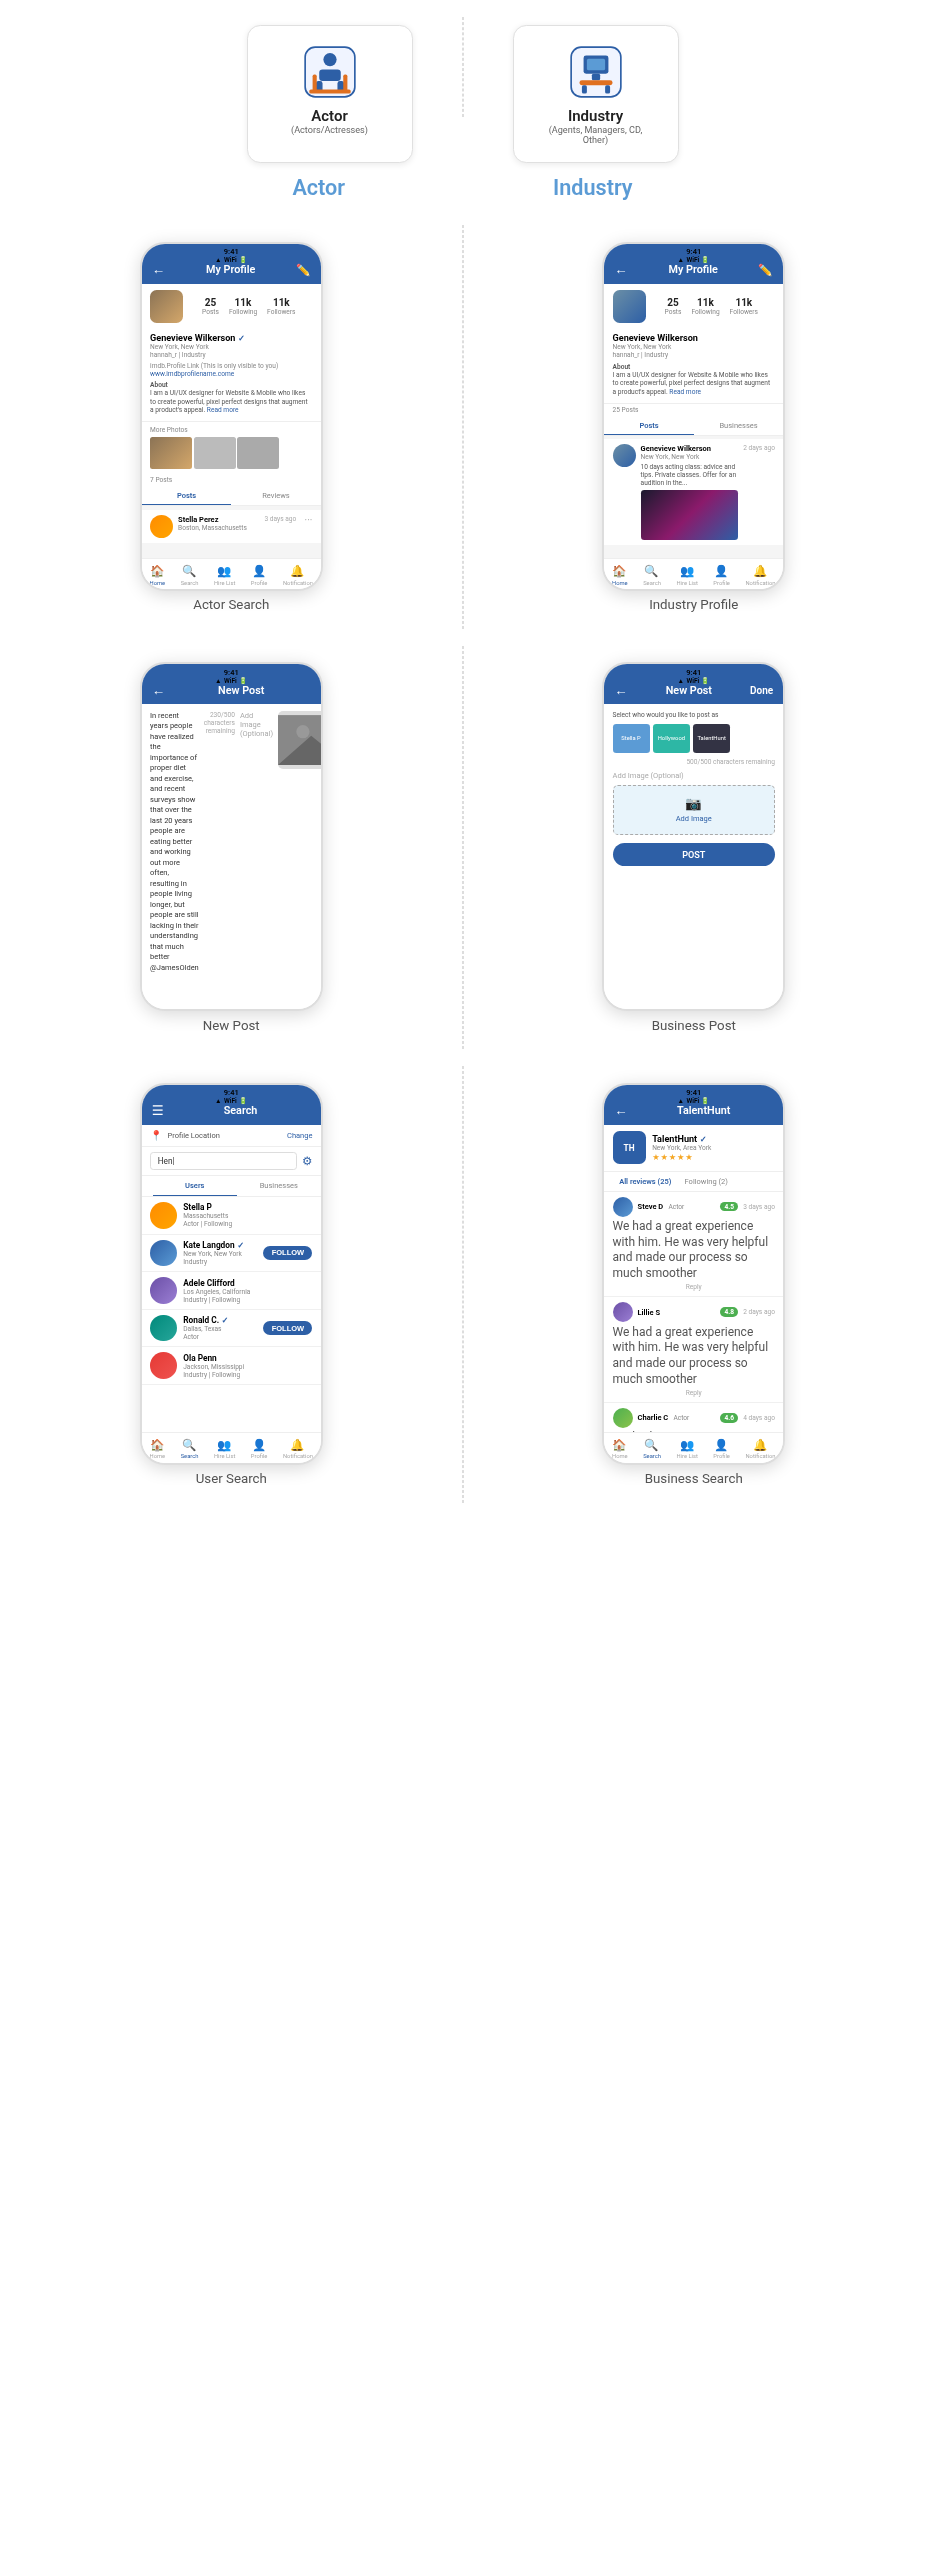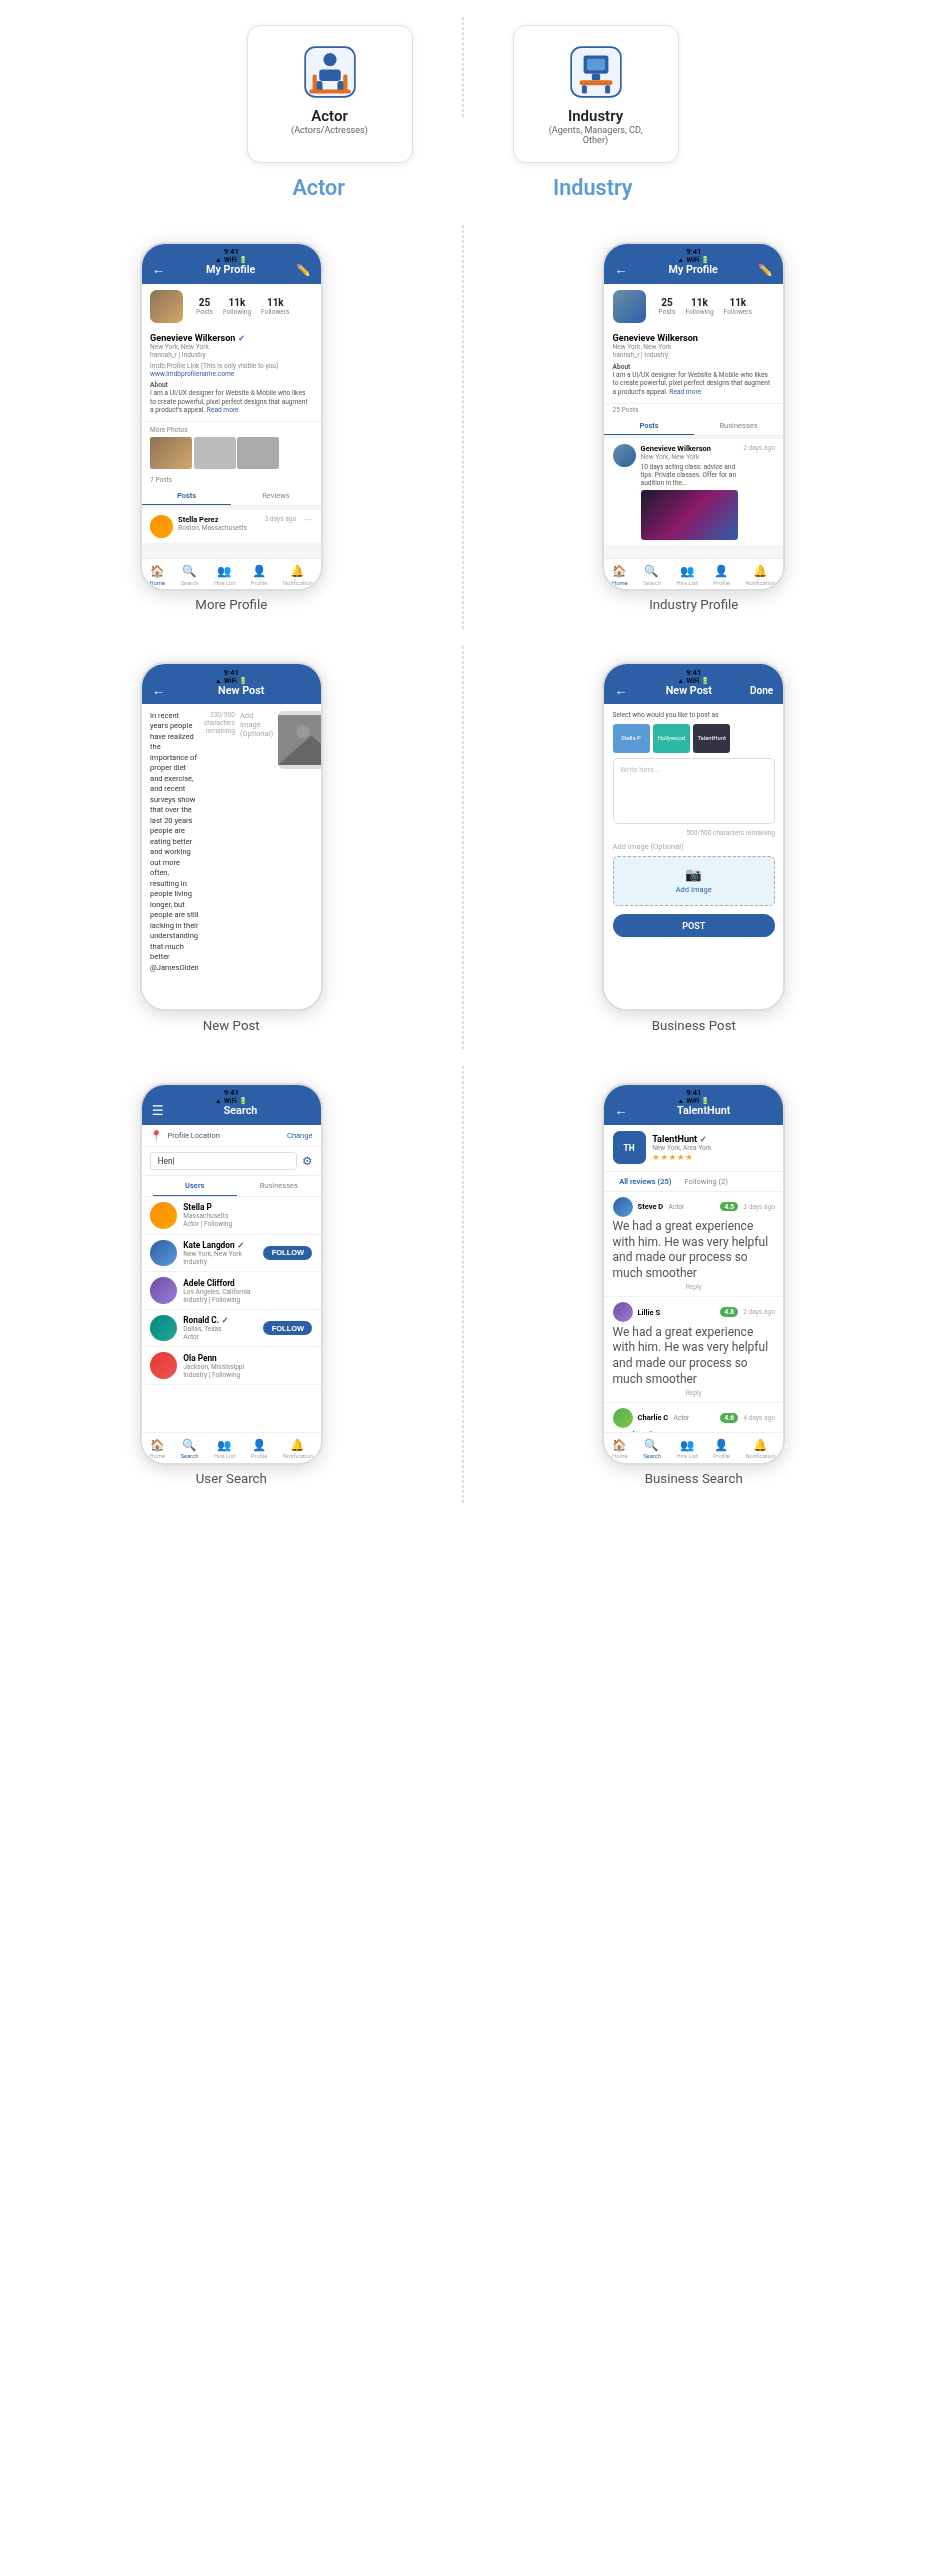--- a/index.html
+++ b/index.html
@@ -132,21 +132,21 @@
       background: #f5f5f5;
       display: flex;
       flex-direction: column;
     }
 
     
     .profile-header {
       background: #fff;
       padding: 6.6px 8.3px;
       display: flex;
-      gap: 13px;
+      gap: 19px;
       align-items: center;
     }
 
     .profile-avatar {
       width: 33px;
       height: 33px;
       border-radius: 6.6px;
       background: #ccc;
       flex-shrink: 0;
       overflow: hidden;
@@ -894,21 +894,21 @@
         </div>
 
         <div class="phone-bottom-nav">
           <div class="nav-icon active">🏠<span class="nav-icon-label">Home</span></div>
           <div class="nav-icon">🔍<span class="nav-icon-label">Search</span></div>
           <div class="nav-icon">👥<span class="nav-icon-label">Hire List</span></div>
           <div class="nav-icon">👤<span class="nav-icon-label">Profile</span></div>
           <div class="nav-icon">🔔<span class="nav-icon-label">Notification</span></div>
         </div>
       </div>
-      <div class="phone-label">More Profile</div>
+      <div class="phone-label">Actor Search</div>
     </div>
 
     <div class="col-half">
       <div class="phone">
         <div class="status-bar">
           <span>9:41</span>
           <div class="status-icons">
             <span>▲</span>
               <span>WiFi</span>
               <span>🔋</span>
@@ -1036,23 +1036,20 @@
               <div class="biz-photo-label">Stella P</div>
             </div>
             <div class="biz-photo-item teal-bg">
               <div class="biz-photo-label">Hollywood</div>
             </div>
             <div class="biz-photo-item dark-bg">
               <div class="biz-photo-label">TalentHunt</div>
             </div>
           </div>
 
-          <div class="write-here-box">
-            <span style="color:#bbb;">Write here...</span>
-          </div>
           <div class="char-count">500/500 characters remaining</div>
           <div class="add-image-label">Add Image (Optional)</div>
 
           <div class="add-image-box">
             <span class="add-image-icon">📷</span>
             <span class="add-image-text">Add Image</span>
           </div>
           <div class="post-button">POST</div>
         </div>
       </div>

